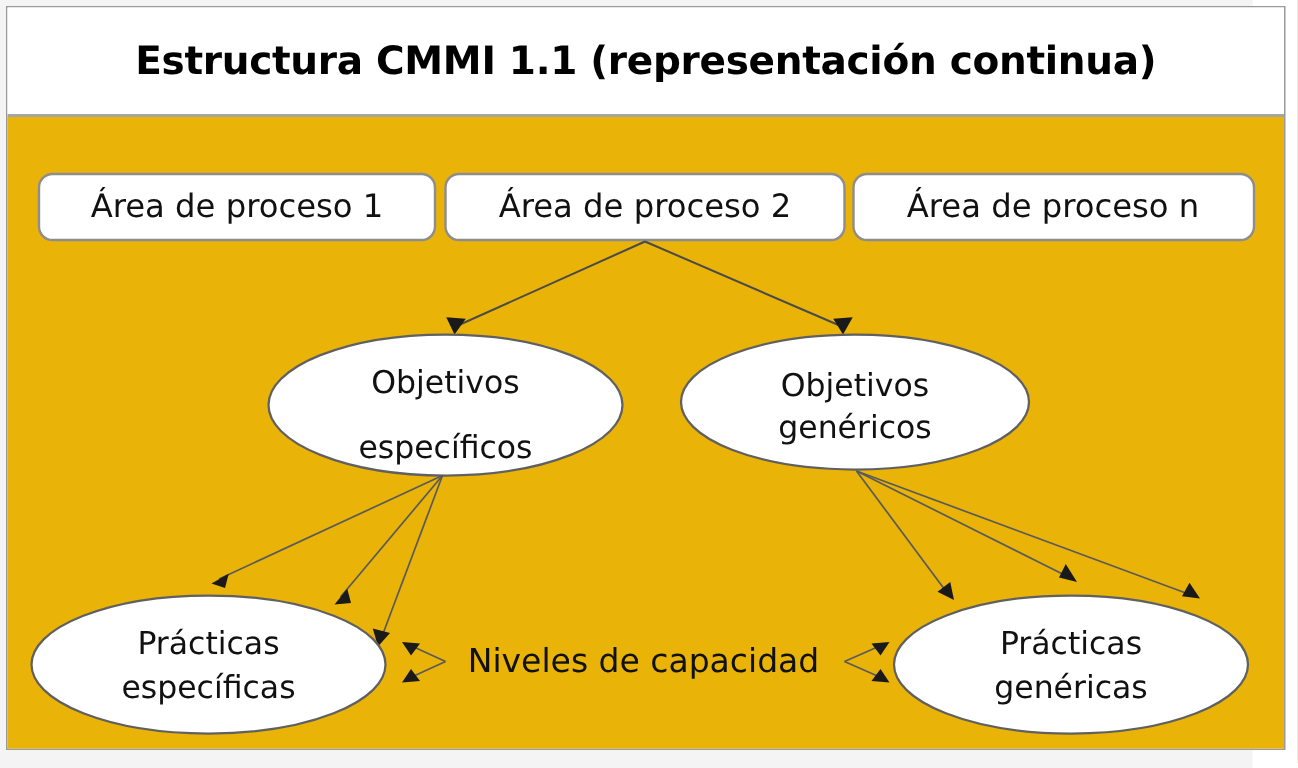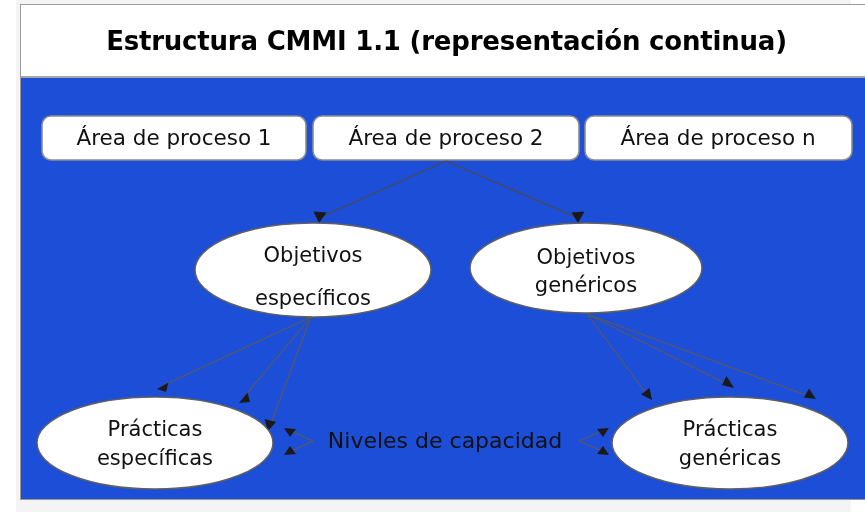--- a/index.html
+++ b/index.html
@@ -8,21 +8,21 @@
     background: #ffffff;
   }
   body {
     width: 865px;
     height: 512px;
     font-family: "DejaVu Sans", sans-serif;
     overflow: hidden;
   }
   #frame {
     position: absolute;
-    left: 16px; top: 0;
+    left: 0; top: 0;
     width: 835px;
     height: 512px;
     background: #f4f4f4;
   }
   #page {
     position: absolute;
     left: 4px;
     top: 4px;
     width: 853px;
     height: 496px;
@@ -49,21 +49,21 @@
     color: #000000;
     letter-spacing: -0.2px;
     white-space: nowrap;
   }
   #canvas {
     position: absolute;
     left: 0;
     top: 73px;
     width: 100%;
     height: 421px;
-    background: #1d4ed8;
+    background: #eab308;
   }
   svg#diagram {
     position: absolute;
     left: 0;
     top: 0;
     width: 851px;
     height: 421px;
     display: block;
   }
   .pa-box {

